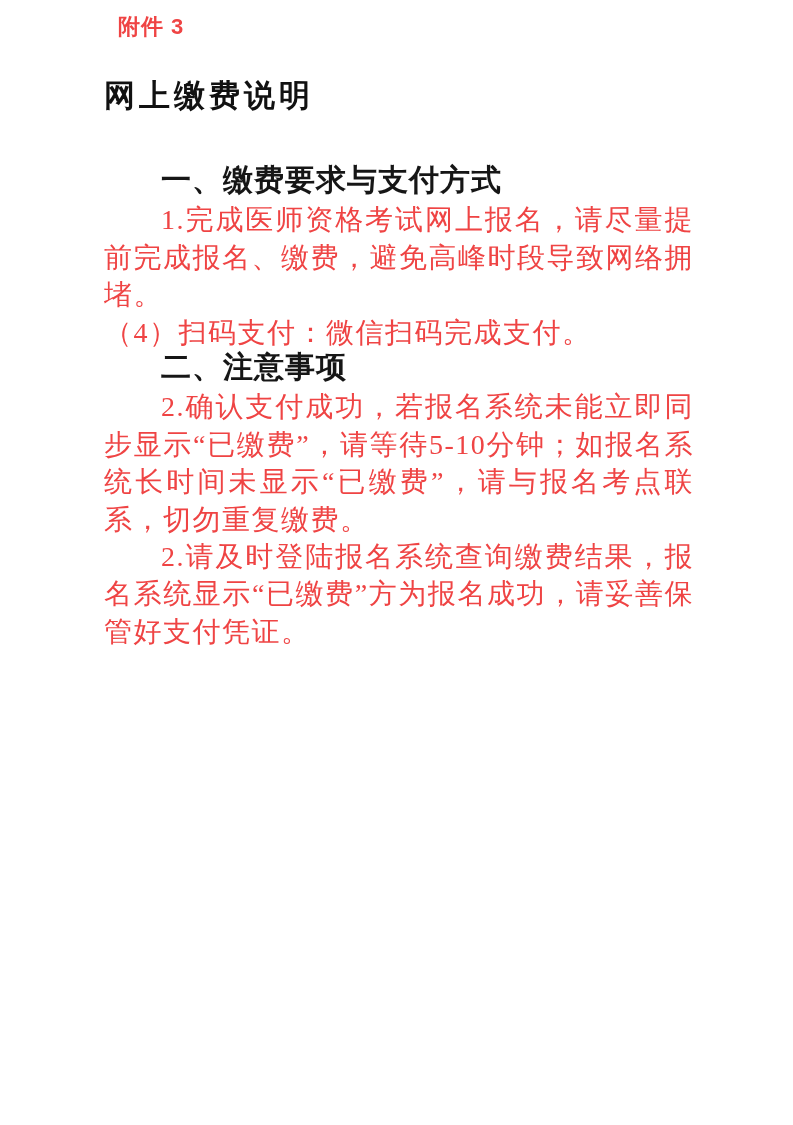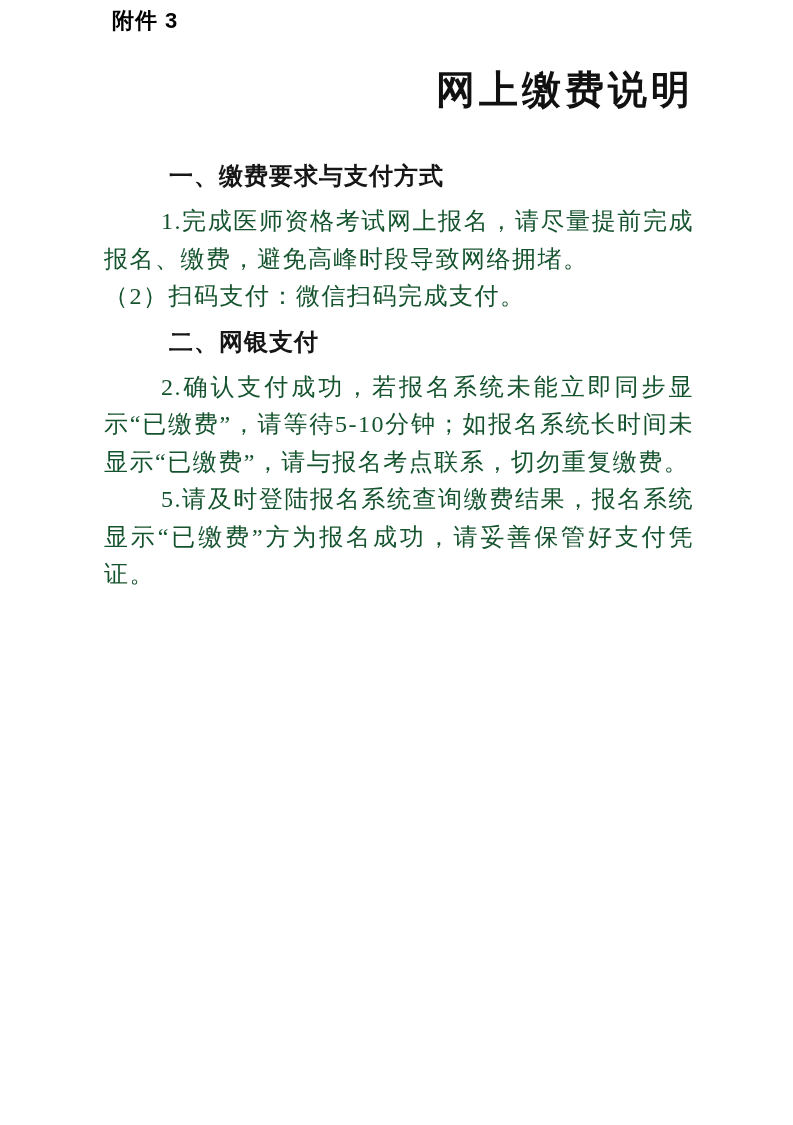--- a/index.html
+++ b/index.html
@@ -12,60 +12,60 @@
     font-family: "Liberation Serif", serif;
     overflow: hidden;
   }
   .page {
     width: 793px;
     height: 1125px;
     padding: 0 99px 0 104px;
     background: #ffffff;
   }
   .attachment-label {
-    margin: 8px;
+    margin: 14px;
     font-family: "Liberation Sans", sans-serif;
     font-weight: 600;
     font-size: 22px;
     line-height: 26px;
     letter-spacing: 1px;
-    color: #000000;
+    color: #ef4444;
   }
   .doc-title {
     margin: 36px 0 0 0;
-    text-align: right;
+    text-align: left;
     font-family: "Liberation Serif", serif;
     font-weight: 700;
-    font-size: 39px;
+    font-size: 31px;
     line-height: 40px;
     letter-spacing: 4px;
     color: #111111;
   }
   .content {
     margin-top: 48px;
   }
   .content h2 {
-    margin: 8px;
-    font-family: Liberation Serif, serif;
+    margin: 0;
+    font-family: Liberation Mono, monospace;
     font-weight: 700;
-    font-size: 24px;
+    font-size: 30px;
     line-height: 37.4px;
     letter-spacing: 1px;
     text-indent: 57px;
     color: #161616;
   }
   .content p {
     margin: 0;
     font-family: "Liberation Serif", serif;
-    font-size: 24px;
+    font-size: 28px;
     line-height: 37.4px;
     letter-spacing: 1.5px;
     text-align: justify;
     text-justify: inter-character;
-    color: #14532d;
+    color: #ef4444;
   }
   .content p.indent { text-indent: 57px; }
   .content p.noindent { text-indent: 0; }
 </style>
 </head>
 <body>
 
 <div class="page">
 
   <p class="attachment-label">附件 3</p>
@@ -73,24 +73,24 @@
   <h1 class="doc-title">网上缴费说明</h1>
 
   <div class="content">
 
     <h2>一、缴费要求与支付方式</h2>
 
     <p class="indent">1.完成医师资格考试网上报名，请尽量提前完成报名、缴费，避免高峰时段导致网络拥堵。</p>
 
 
 
-    <p class="noindent">（2）扫码支付：微信扫码完成支付。</p>
+    <p class="noindent">（4）扫码支付：微信扫码完成支付。</p>
 
 
-    <h2>二、网银支付</h2>
+    <h2>二、注意事项</h2>
 
 
     <p class="indent">2.确认支付成功，若报名系统未能立即同步显示“已缴费”，请等待5-10分钟；如报名系统长时间未显示“已缴费”，请与报名考点联系，切勿重复缴费。</p>
 
-    <p class="indent">5.请及时登陆报名系统查询缴费结果，报名系统显示“已缴费”方为报名成功，请妥善保管好支付凭证。</p>
+    <p class="indent">2.请及时登陆报名系统查询缴费结果，报名系统显示“已缴费”方为报名成功，请妥善保管好支付凭证。</p>
 
   </div>
 </div>
 
 </body></html>

